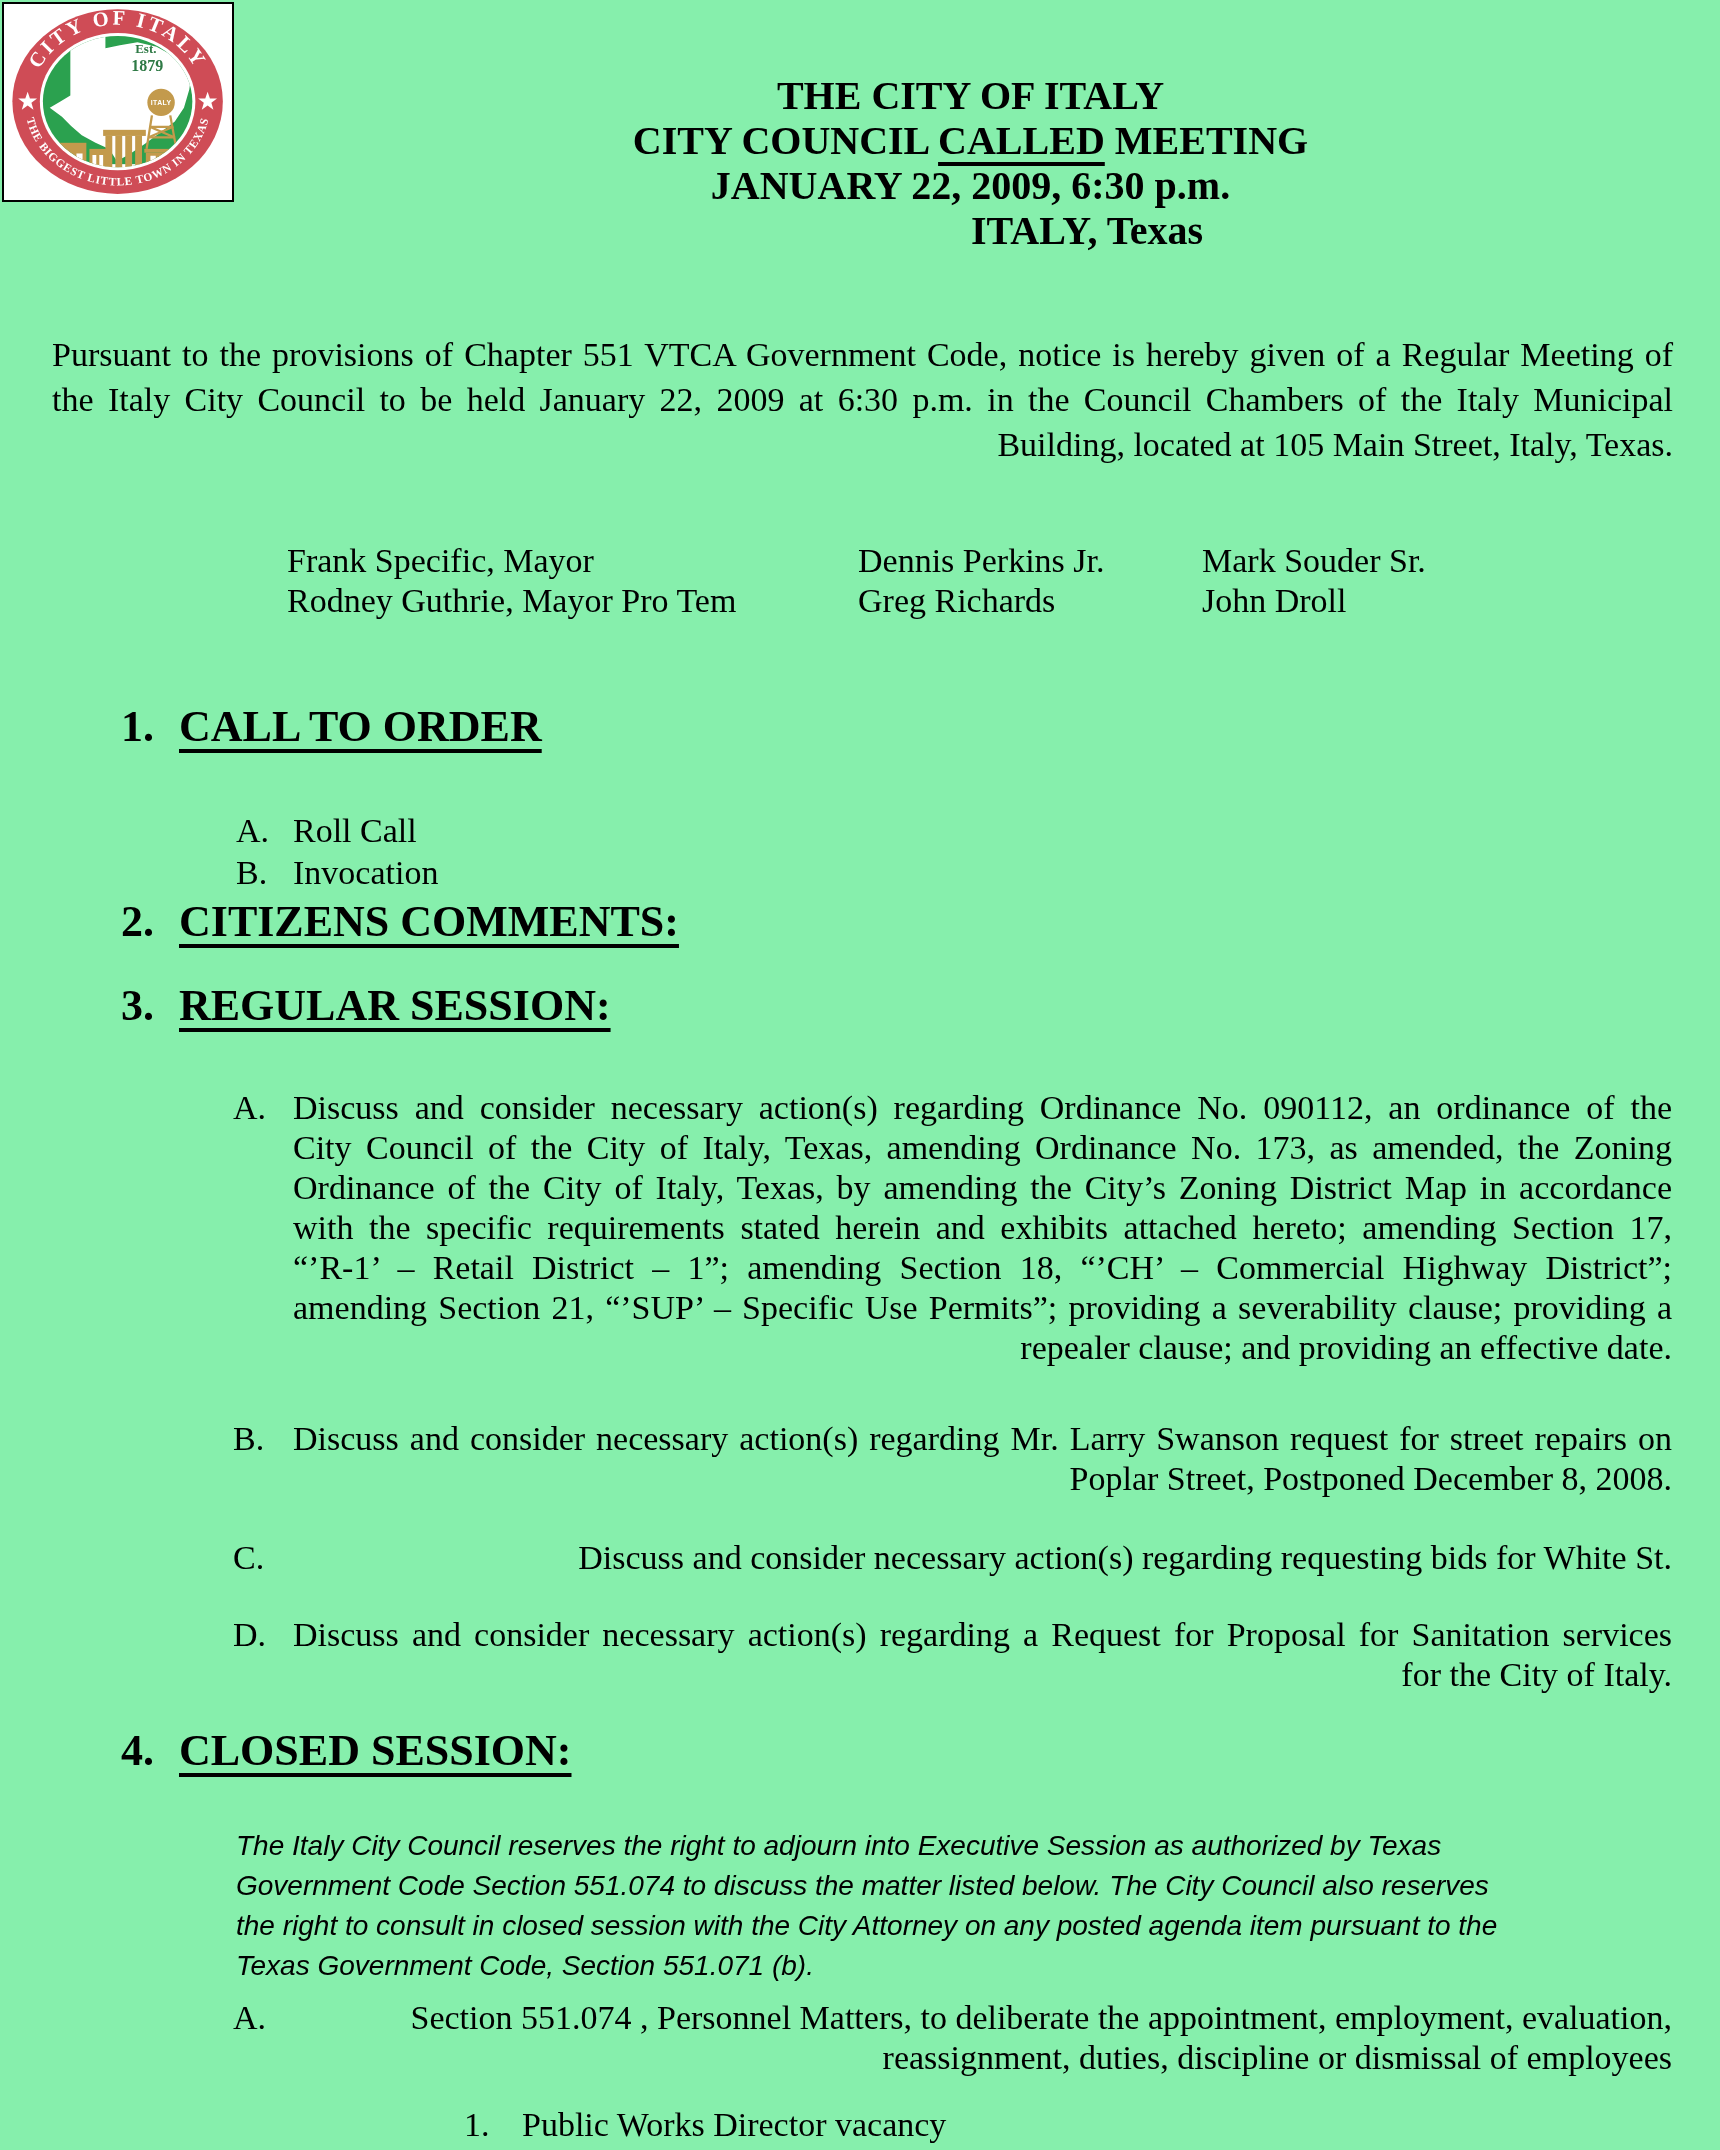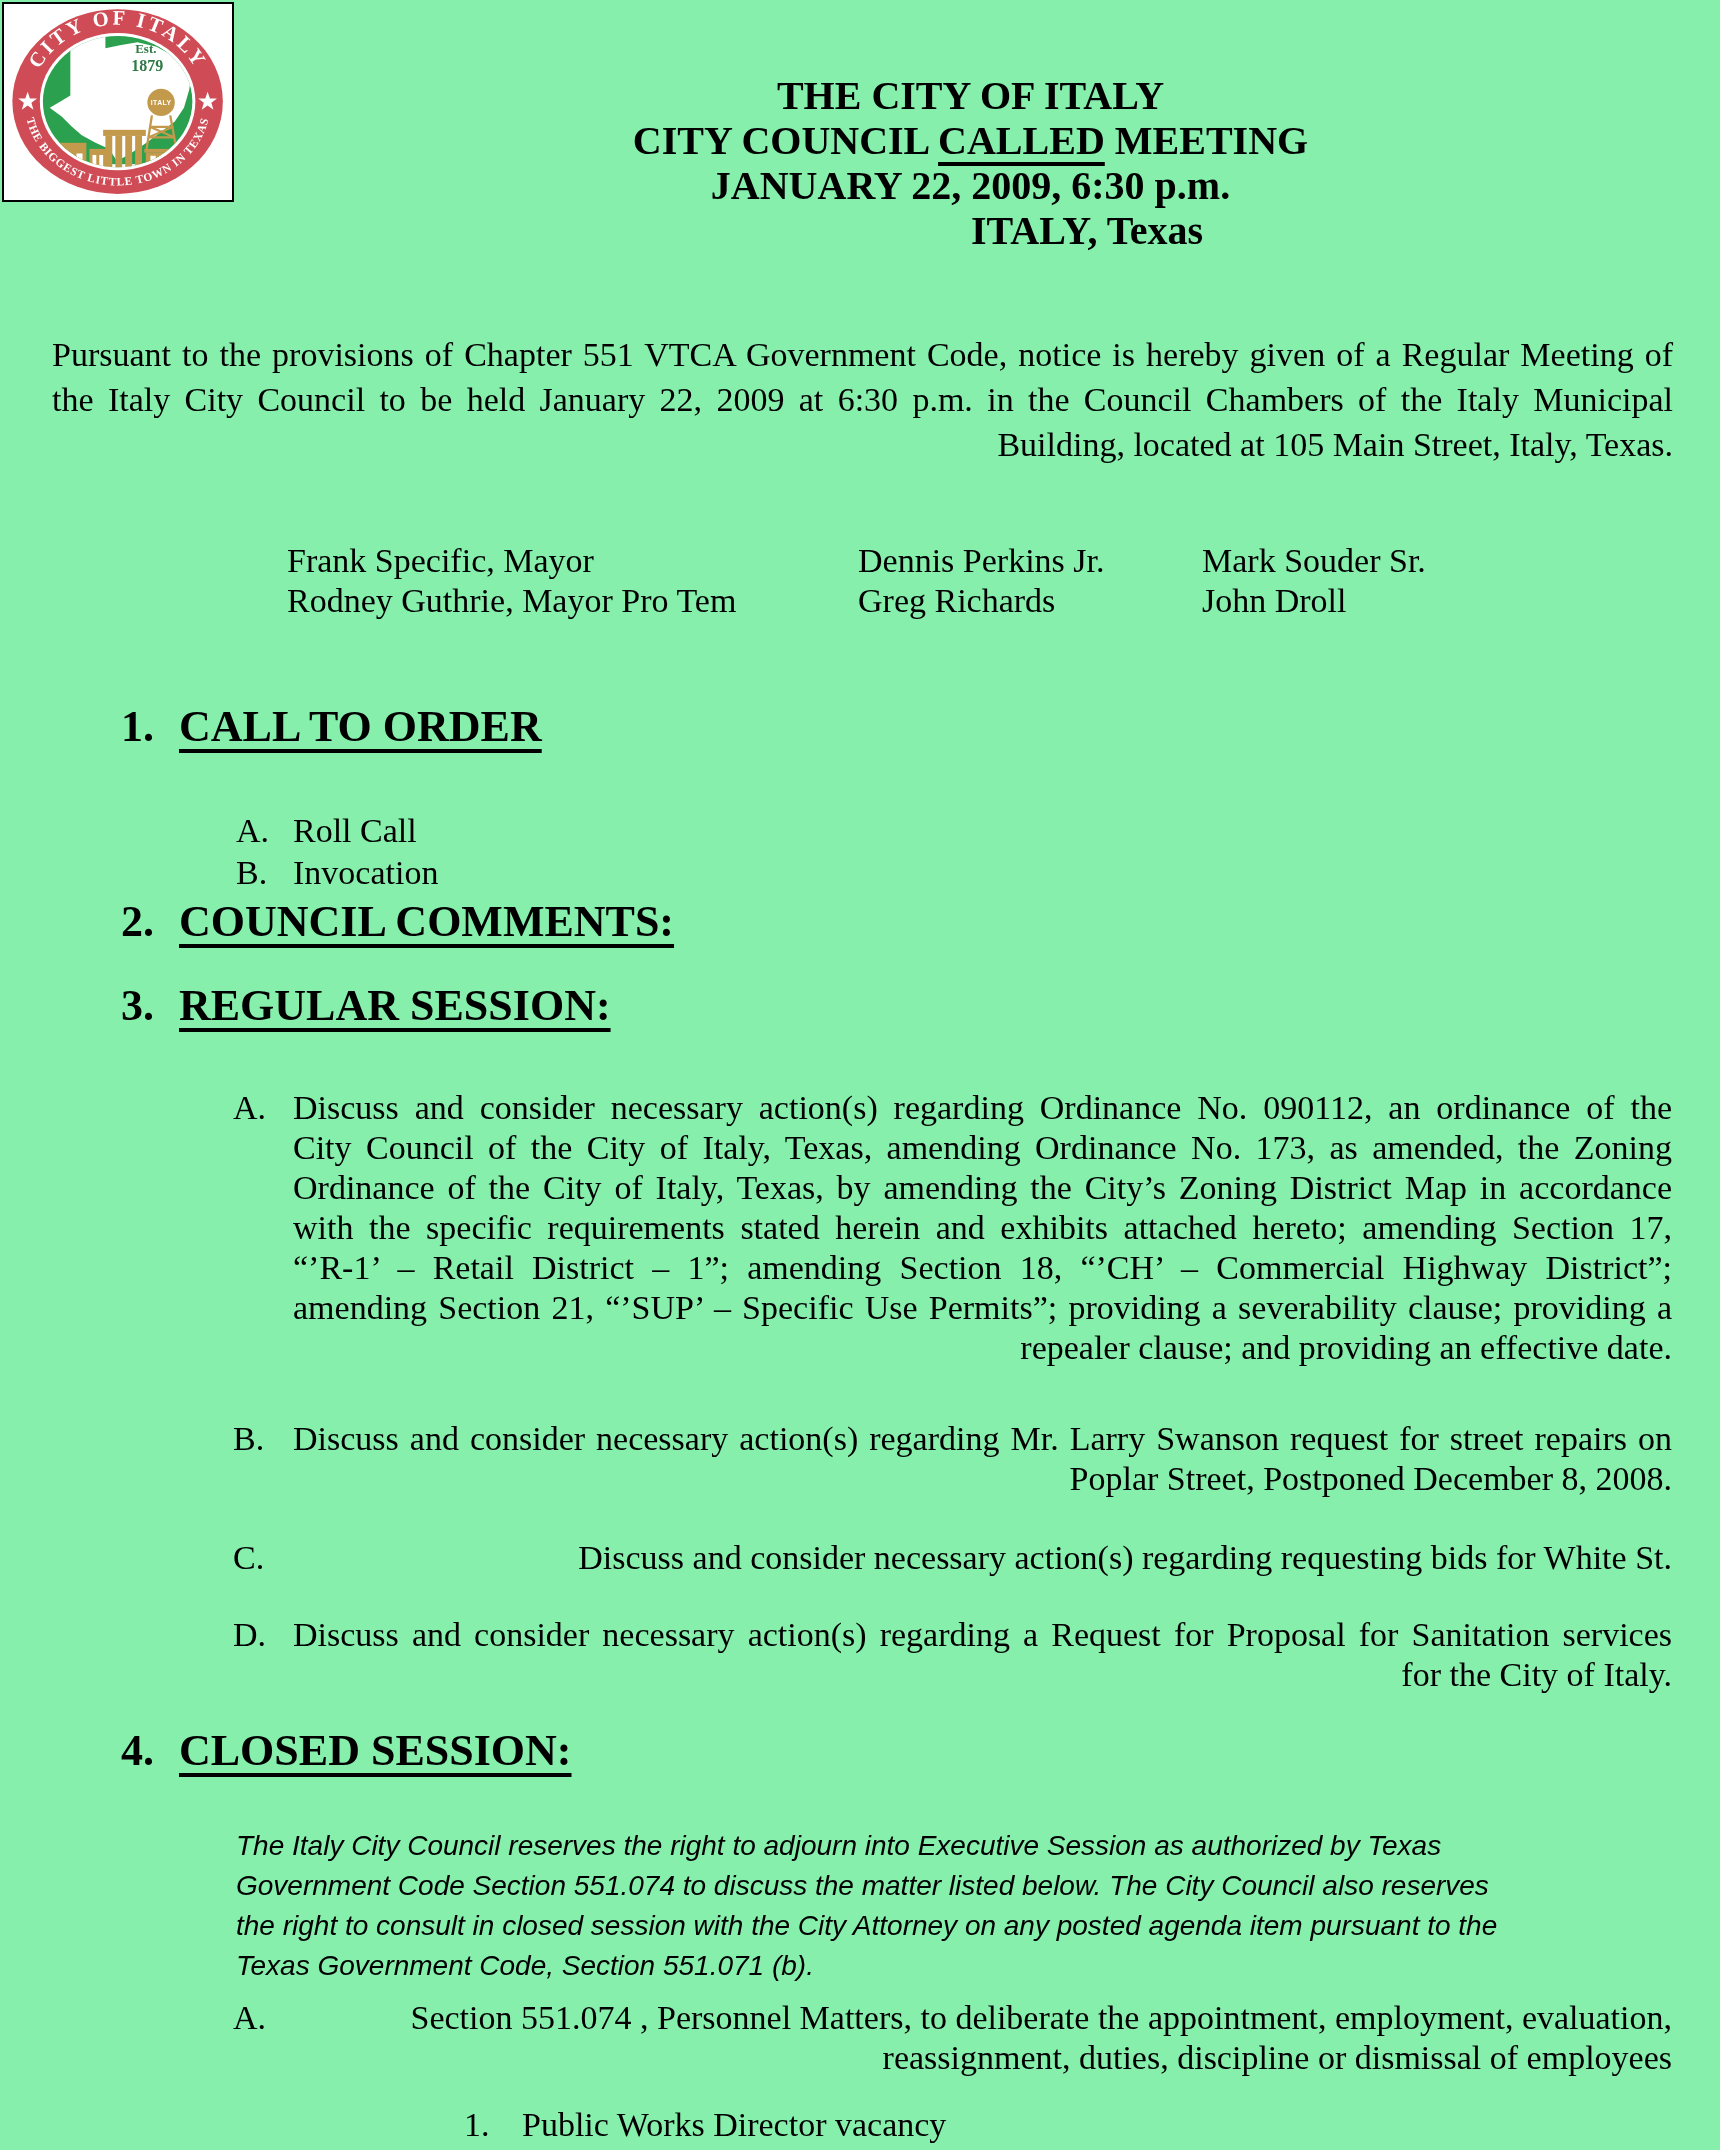--- a/index.html
+++ b/index.html
@@ -170,21 +170,21 @@
   <div class="simple-items" style="top:810px;">
     <div class="row">
       <span class="marker">A.</span><span>Roll Call</span>
     </div>
     <div class="row">
       <span class="marker">B.</span><span>Invocation</span>
     </div>
   </div>
 
   <div class="sec" style="top:902px;">
-    <span class="num">2.</span><span class="u">COUNCIL COMMENTS:</span>
+    <span class="num">2.</span><span class="u">CITIZENS COMMENTS:</span>
   </div>
 
   <div class="sec" style="top:986px;">
     <span class="num">3.</span><span class="u">REGULAR SESSION:</span>
   </div>
 
   <div class="item" style="top:1088px;">
     <span class="marker">A.</span>
     <div class="jus">Discuss and consider necessary action(s) regarding Ordinance No. 090112, an ordinance of the</div>
     <div class="jus">City Council of the City of Italy, Texas, amending Ordinance No. 173, as amended, the Zoning</div>

